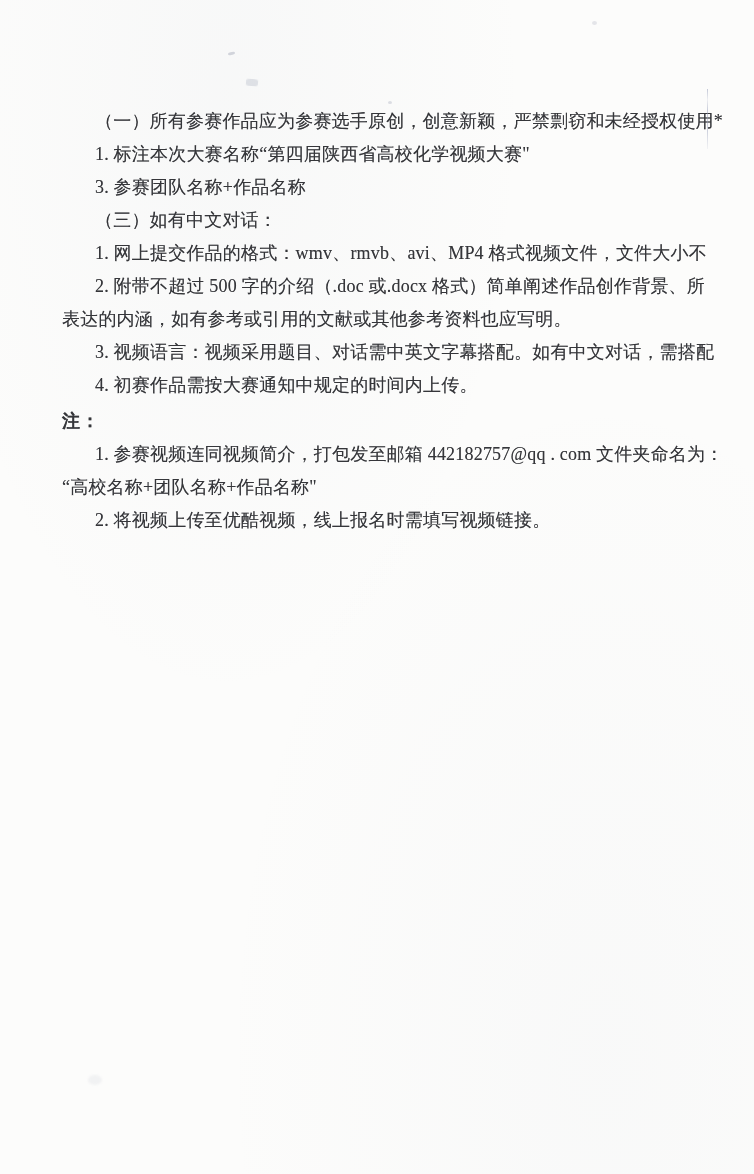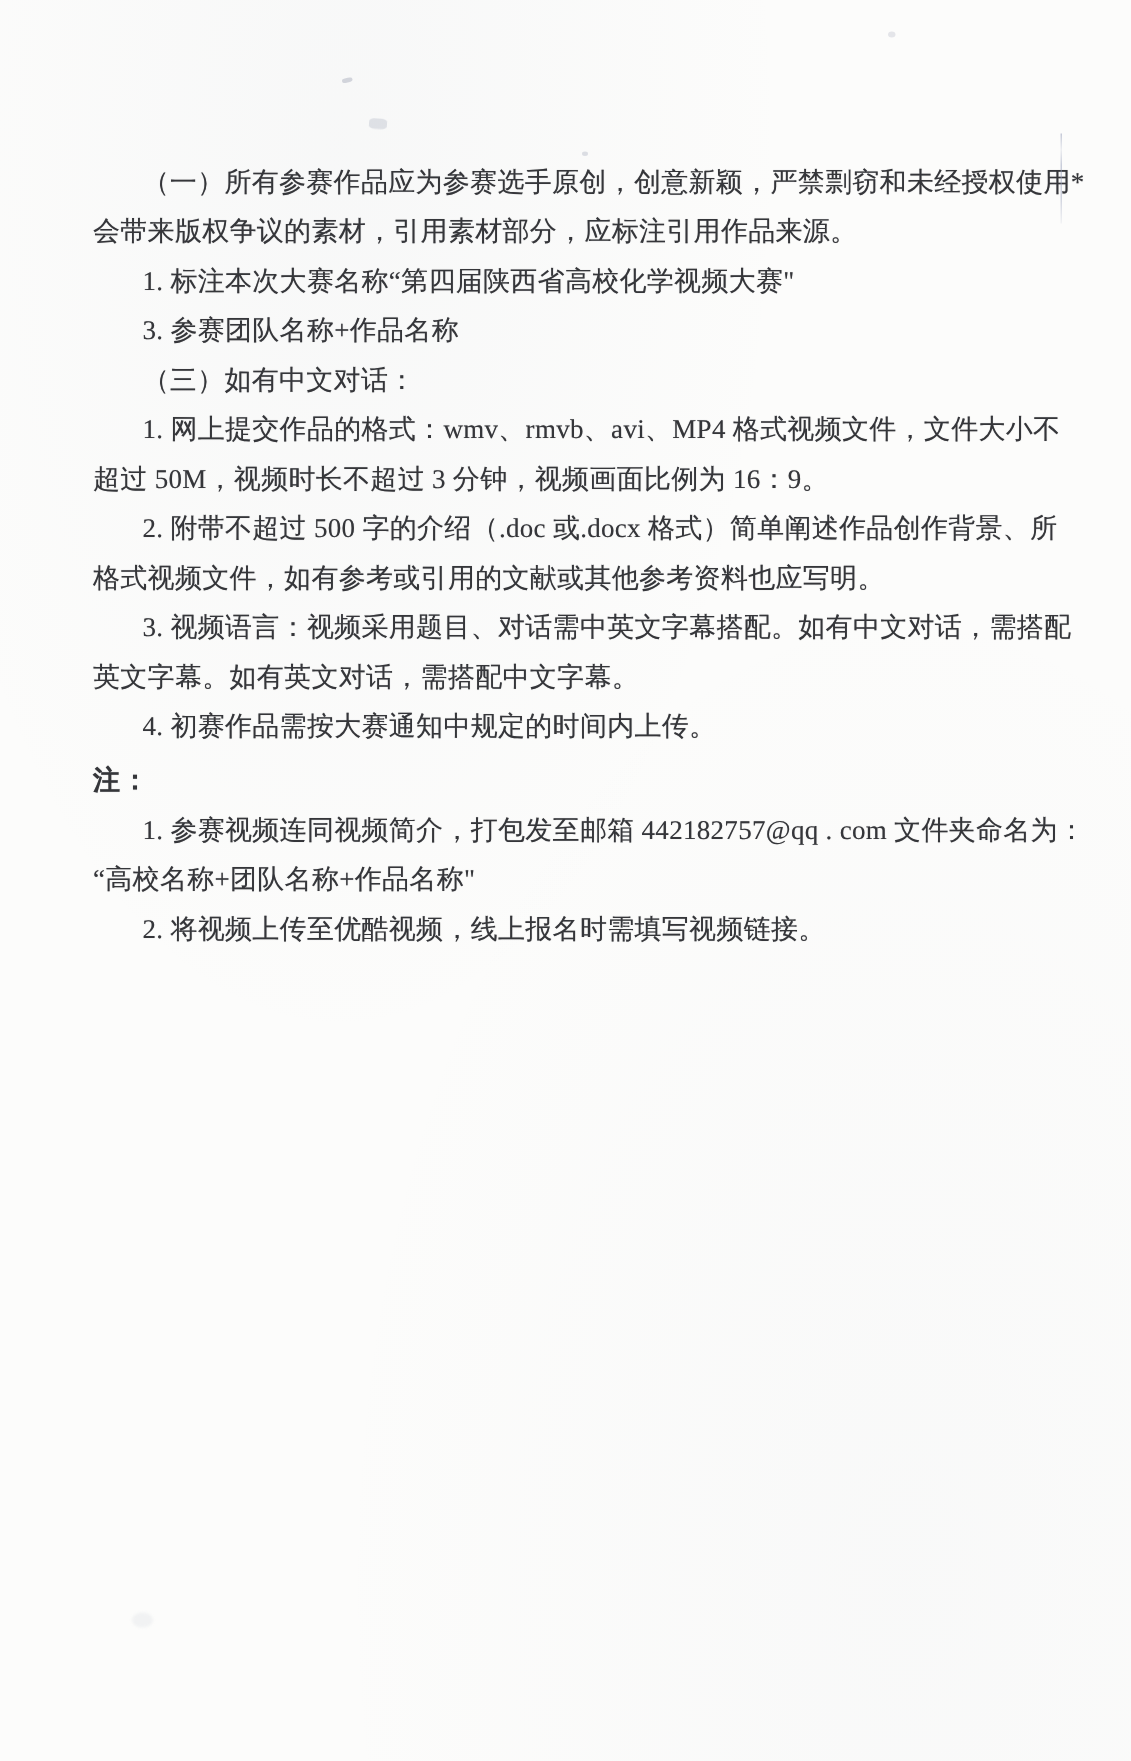--- a/index.html
+++ b/index.html
@@ -66,30 +66,27 @@
   .speck-4 { left: 88px; top: 1075px; width: 14px; height: 10px; background: rgba(120,130,155,0.08); border-radius: 50%; filter: blur(1px); }
   .speck-5 { left: 388px; top: 101px; width: 4px; height: 3px; background: rgba(110,120,145,0.22); border-radius: 50%; }
 </style>
 </head>
 <body>
 
 <div class="paper">
 
   <div class="textblock">
     <div class="line ind">（一）所有参赛作品应为参赛选手原创，创意新颖，严禁剽窃和未经授权使用*</div>
-    <div class="line">会带来版权争议的素材，引用素材部分，应标注引用作品来源。</div>
     <div class="line ind">1. 标注本次大赛名称“第四届陕西省高校化学视频大赛"</div>
     <div class="line ind">3. 参赛团队名称+作品名称</div>
     <div class="line ind">（三）如有中文对话：</div>
     <div class="line ind">1. 网上提交作品的格式：wmv、rmvb、avi、MP4 格式视频文件，文件大小不</div>
-    <div class="line">超过 50M，视频时长不超过 3 分钟，视频画面比例为 16：9。</div>
     <div class="line ind">2. 附带不超过 500 字的介绍（.doc 或.docx 格式）简单阐述作品创作背景、所</div>
-    <div class="line">格式视频文件，如有参考或引用的文献或其他参考资料也应写明。</div>
+    <div class="line">表达的内涵，如有参考或引用的文献或其他参考资料也应写明。</div>
     <div class="line ind">3. 视频语言：视频采用题目、对话需中英文字幕搭配。如有中文对话，需搭配</div>
-    <div class="line">英文字幕。如有英文对话，需搭配中文字幕。</div>
     <div class="line ind">4. 初赛作品需按大赛通知中规定的时间内上传。</div>
     <div class="line bold gap-before">注：</div>
     <div class="line ind">1. 参赛视频连同视频简介，打包发至邮箱 442182757@qq . com 文件夹命名为：</div>
     <div class="line">“高校名称+团队名称+作品名称"</div>
     <div class="line ind">2. 将视频上传至优酷视频，线上报名时需填写视频链接。</div>
   </div>
 
   <div class="scan-vline"></div>
   <div class="speck speck-1"></div>
   <div class="speck speck-2"></div>

